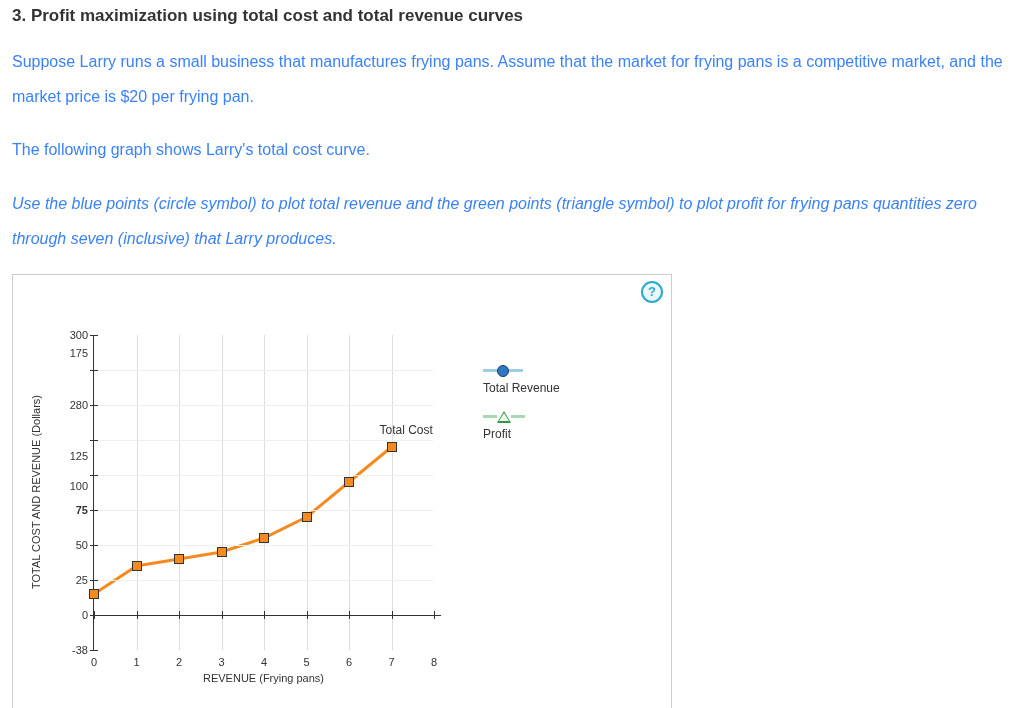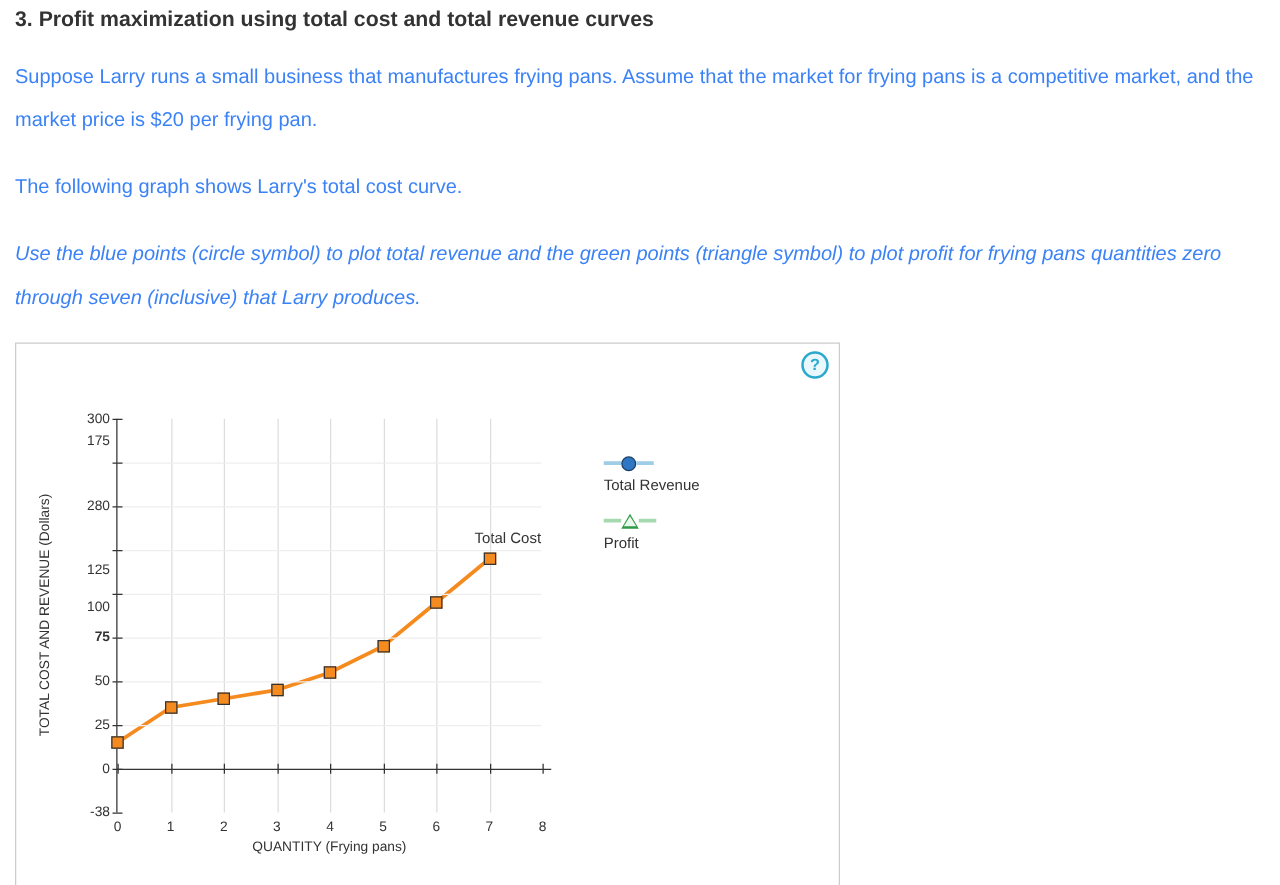--- a/index.html
+++ b/index.html
@@ -137,21 +137,21 @@
 
 <div class="bodytext italic">Use the blue points (circle symbol) to plot total revenue and the green points (triangle symbol) to plot profit for frying pans quantities zero through seven (inclusive) that Larry produces.</div>
 
 <div class="graph-wrap">
   <div class="help-btn">?</div>
 
   <div class="plot-area" style="border-bottom: none;">
     <svg width="340" height="315" style="position:absolute;left:0;top:0;overflow:visible">
       <polyline class="series-line" id="tc-line" points="0,259 42.5,231 85,224 127.5,217 170,203 212.5,182 255,147 297.5,112"></polyline>
     </svg>
-    <div class="axis-title-x" style="top: 337px;">QUANTITY (Frying pans)</div>
+    <div class="axis-title-x" style="top: 337px;">REVENUE (Frying pans)</div>
     <div class="axis-title-y">TOTAL COST AND REVENUE (Dollars)</div>
     <div id="series-label-tc" class="series-label" style="left: 285.5px; top: 88px;">Total Cost</div>
   <div class="tick-x" style="left: 0px; top: 276px;"></div>
       <div class="lbl-x" style="left: 0px; top: 321px;">0</div>
       <div class="grid-v" style="left: 42.5px;"></div>
       <div class="tick-x" style="left: 42.5px; top: 276px;"></div>
       <div class="lbl-x" style="left: 42.5px; top: 321px;">1</div>
       <div class="grid-v" style="left: 85px;"></div>
       <div class="tick-x" style="left: 85px; top: 276px;"></div>
       <div class="lbl-x" style="left: 85px; top: 321px;">2</div>

